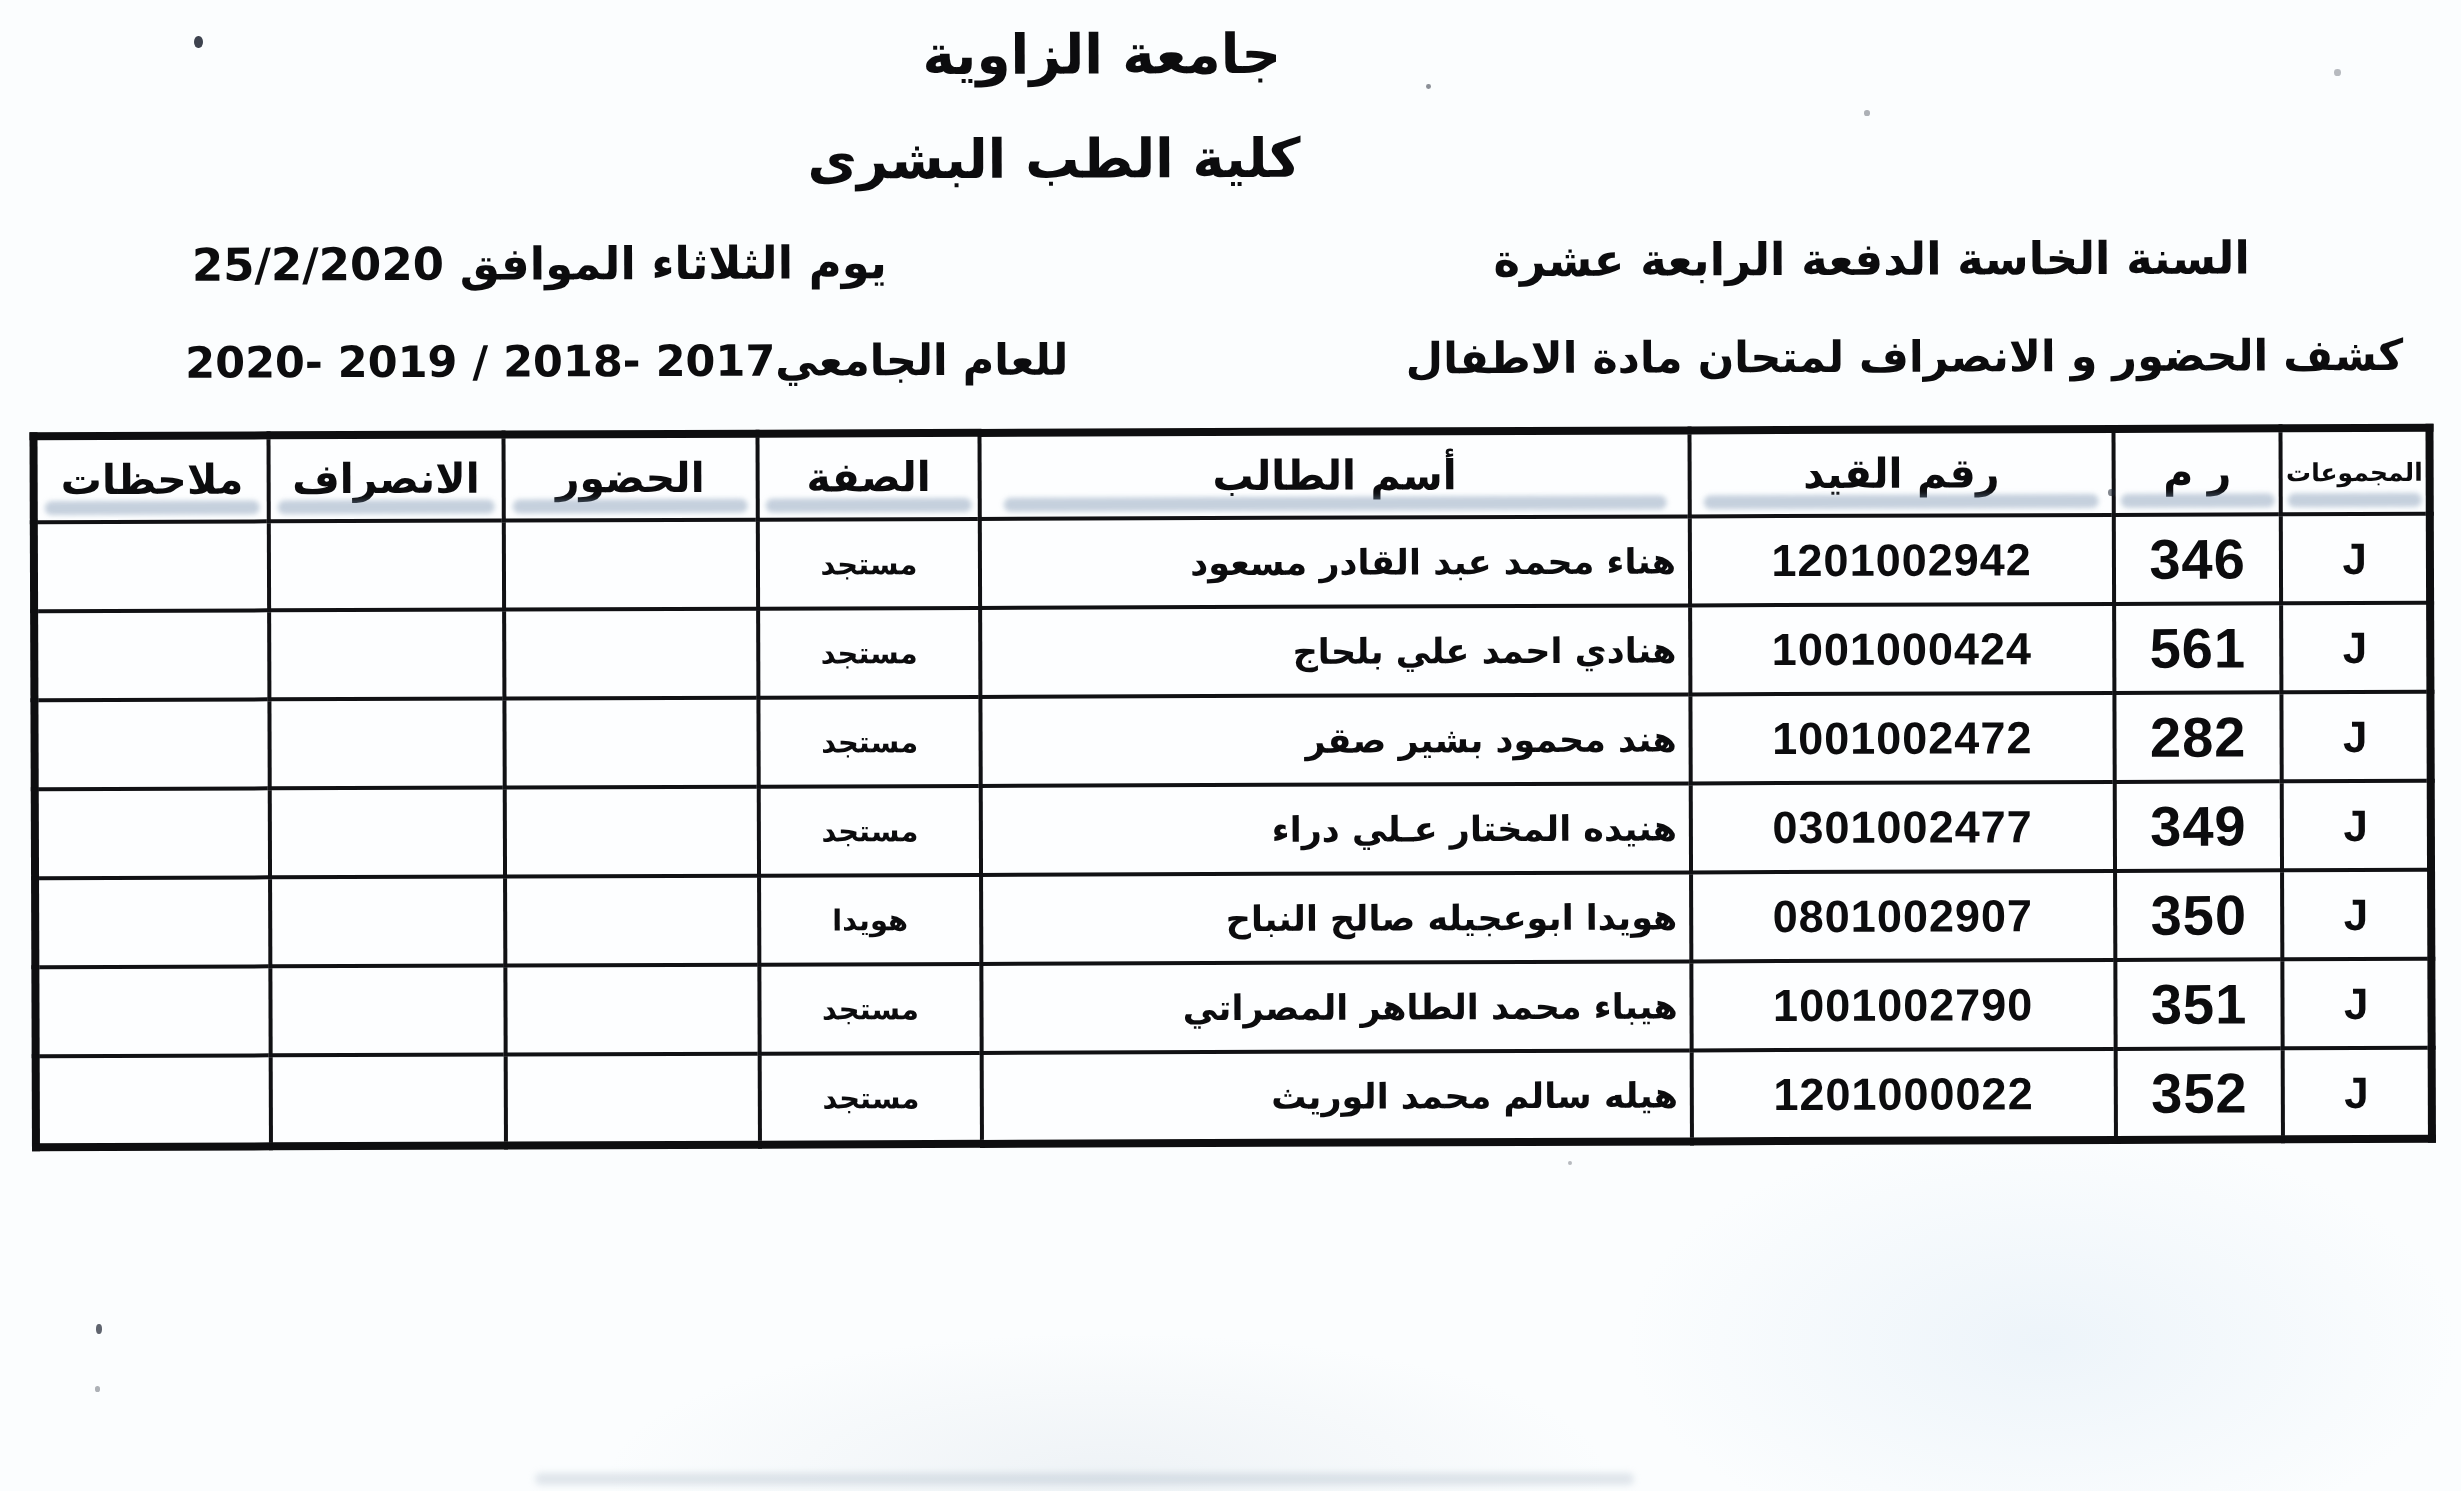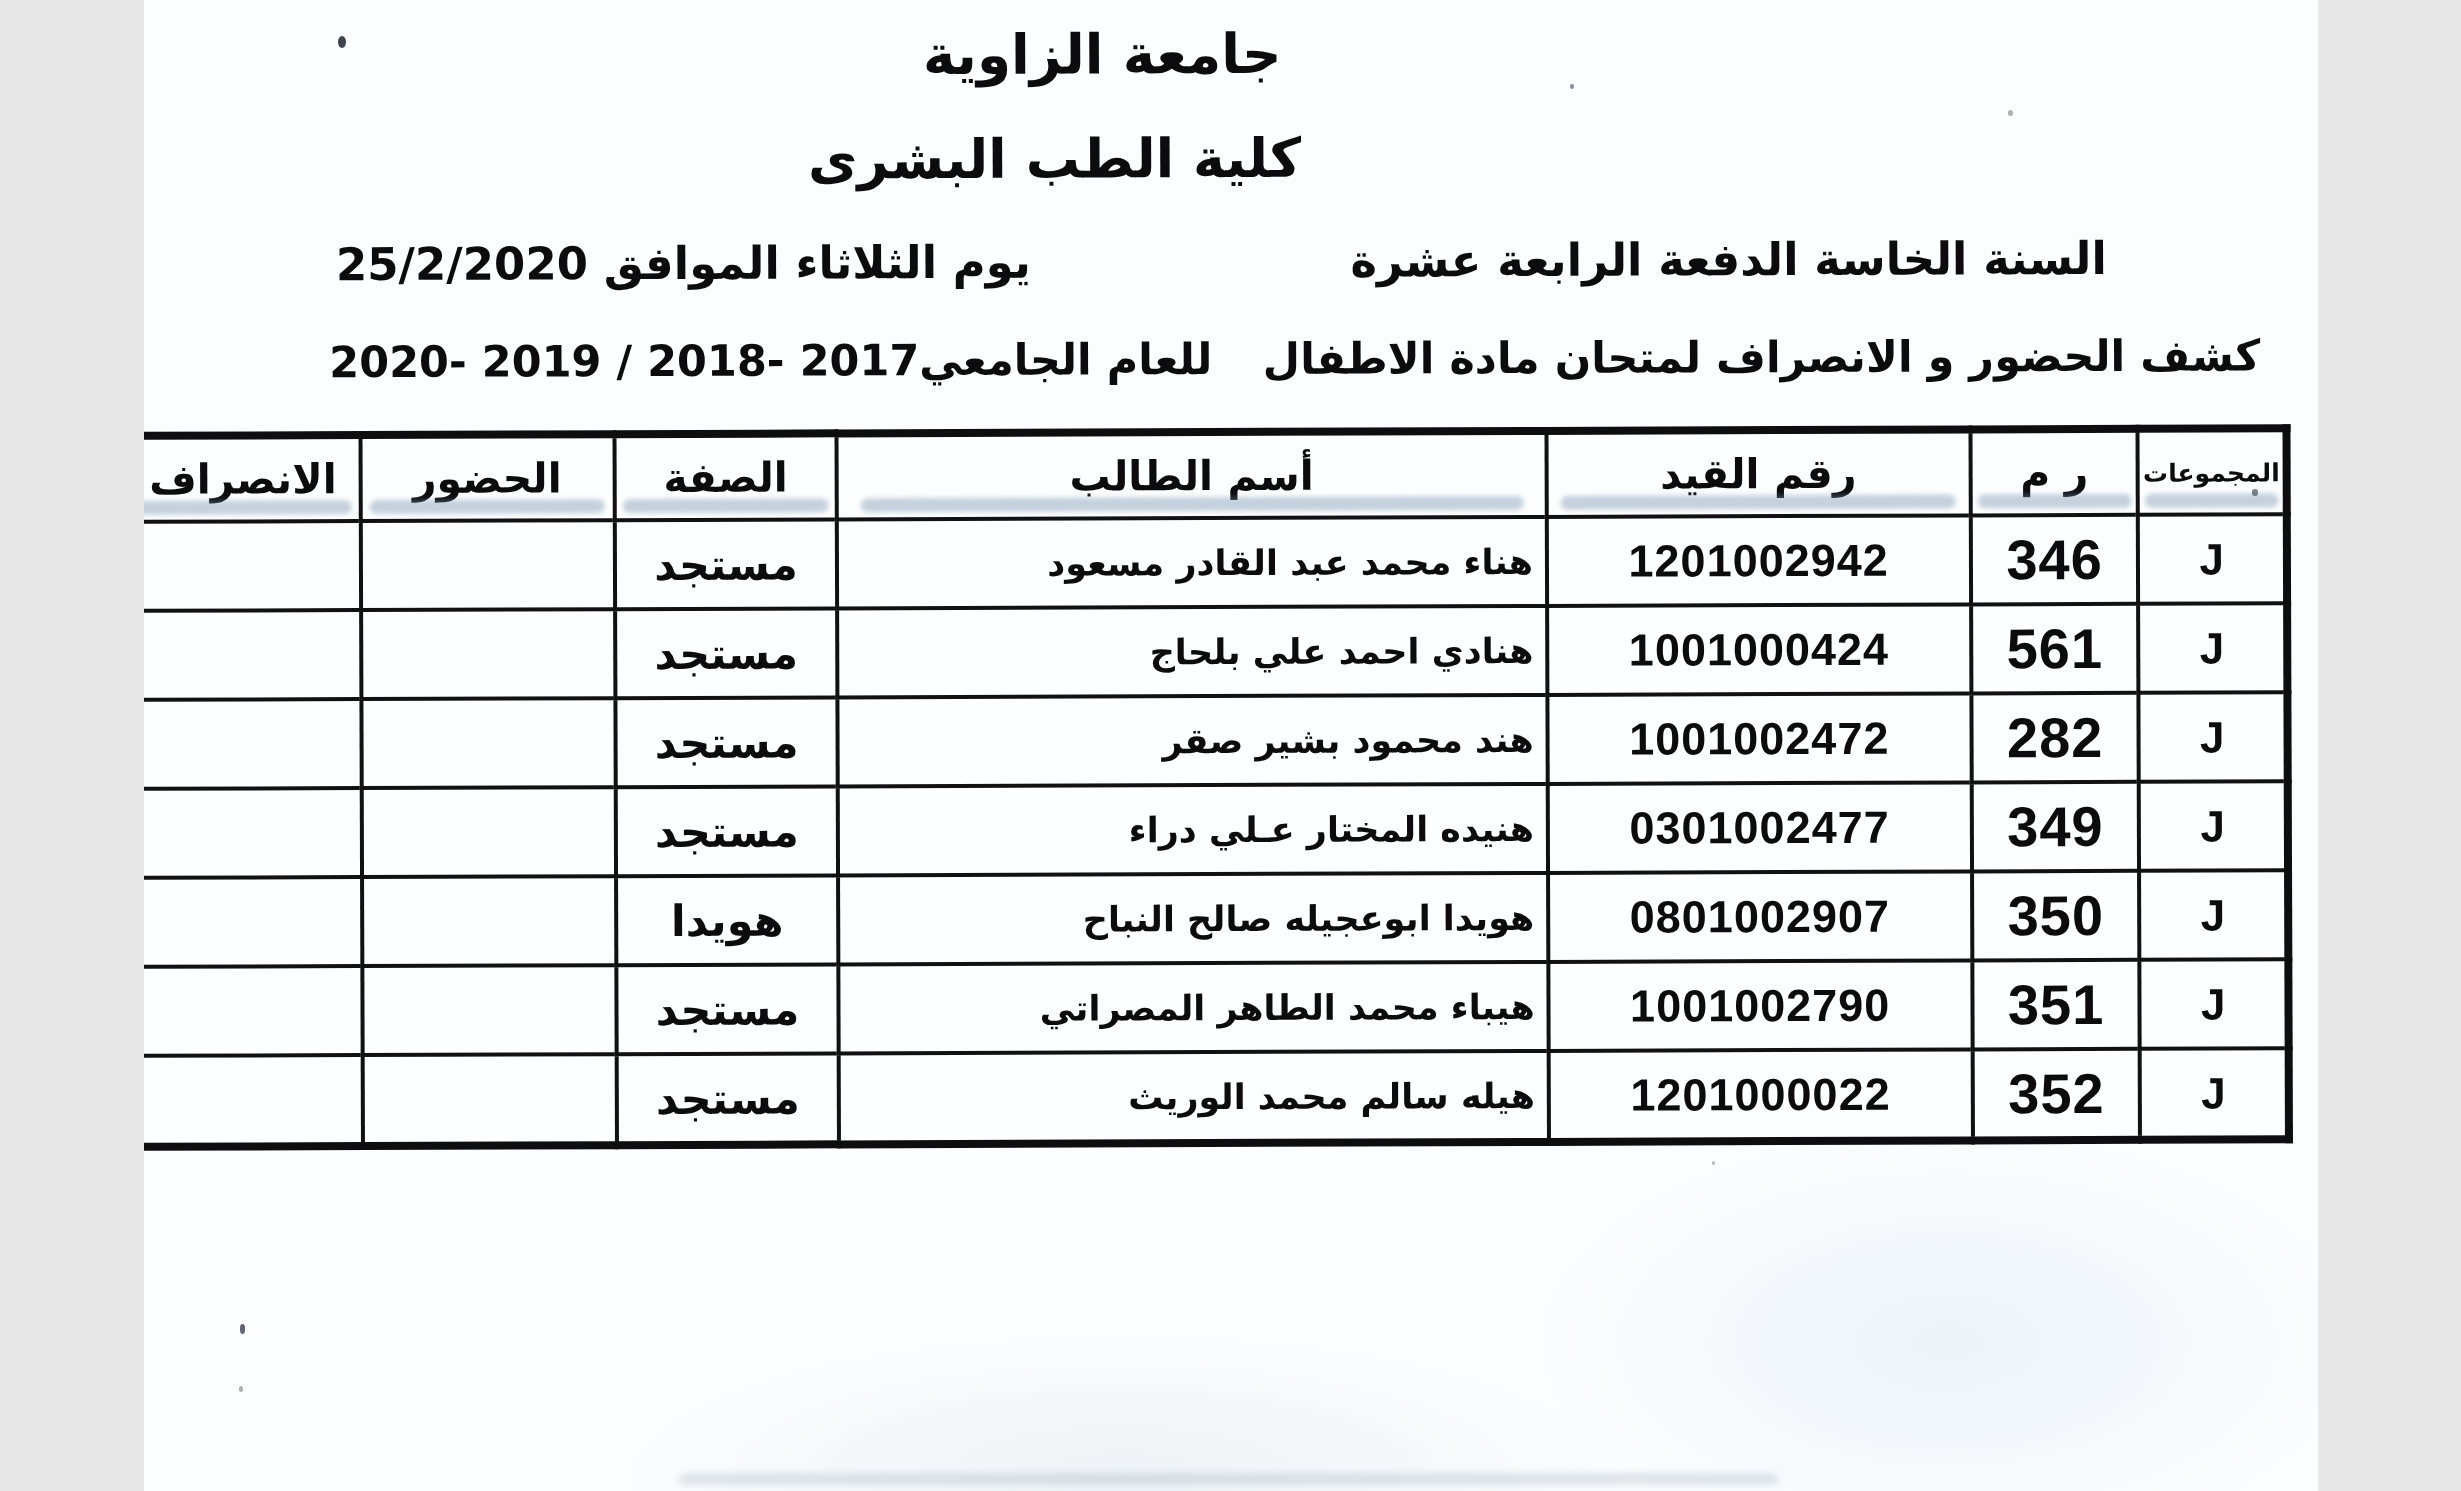--- a/index.html
+++ b/index.html
@@ -1,19 +1,19 @@
 <!DOCTYPE html>
 <html lang="ar" dir="rtl"><head>
 <meta charset="utf-8">
 <style>
   html,body{margin:0;padding:0;}
   body{background:#e8e8e8;}
   .page{
     position:relative;
-    width:2174px;height:1491px;
+    width:2461px;height:1491px;
     margin:0 auto;
     overflow:hidden;
     direction:rtl;
     color:#0c0c0e;
     font-family:"DejaVu Sans", sans-serif;
     font-weight:700;
     background:
       radial-gradient(ellipse 593px 306px at 83% 90%, rgba(205,224,240,.30), transparent 70%),
       radial-gradient(ellipse 497px 249px at 78% 42%, rgba(210,228,242,.22), transparent 70%),
       radial-gradient(ellipse 669px 191px at 45% 99%, rgba(180,195,210,.18), transparent 75%),
@@ -50,21 +50,21 @@
   .sheet-table td{ height:85px; font-size:36px; }
 
   th.h-groups{ font-size:25px; }
   td.c-group, td.c-serial, td.c-reg{
     font-family:"Liberation Sans","DejaVu Sans",sans-serif; font-weight:700;
   }
   td.c-group{ font-size:44px; }
   td.c-serial{ font-size:56px; letter-spacing:1px; }
   td.c-reg{ font-size:45px; letter-spacing:1px; direction:ltr; }
   td.c-name{ text-align:right; padding-right:11.5px; font-size:35px; white-space:nowrap; }
-  td.c-status{ font-size:43px; }
+  td.c-status{ font-size:29px; }
 
   .speck{ position:absolute; background:#1c2230; border-radius:50%; }
   .bottom-smudge{ position:absolute; left:535px; top:1473px; width:1099px; height:12.4px;
     background:rgba(150,168,185,.28); filter:blur(3.8px); border-radius:5.7px; }
 </style>
 </head>
 <body>
 
 <div class="page">
   <div class="sheet">

